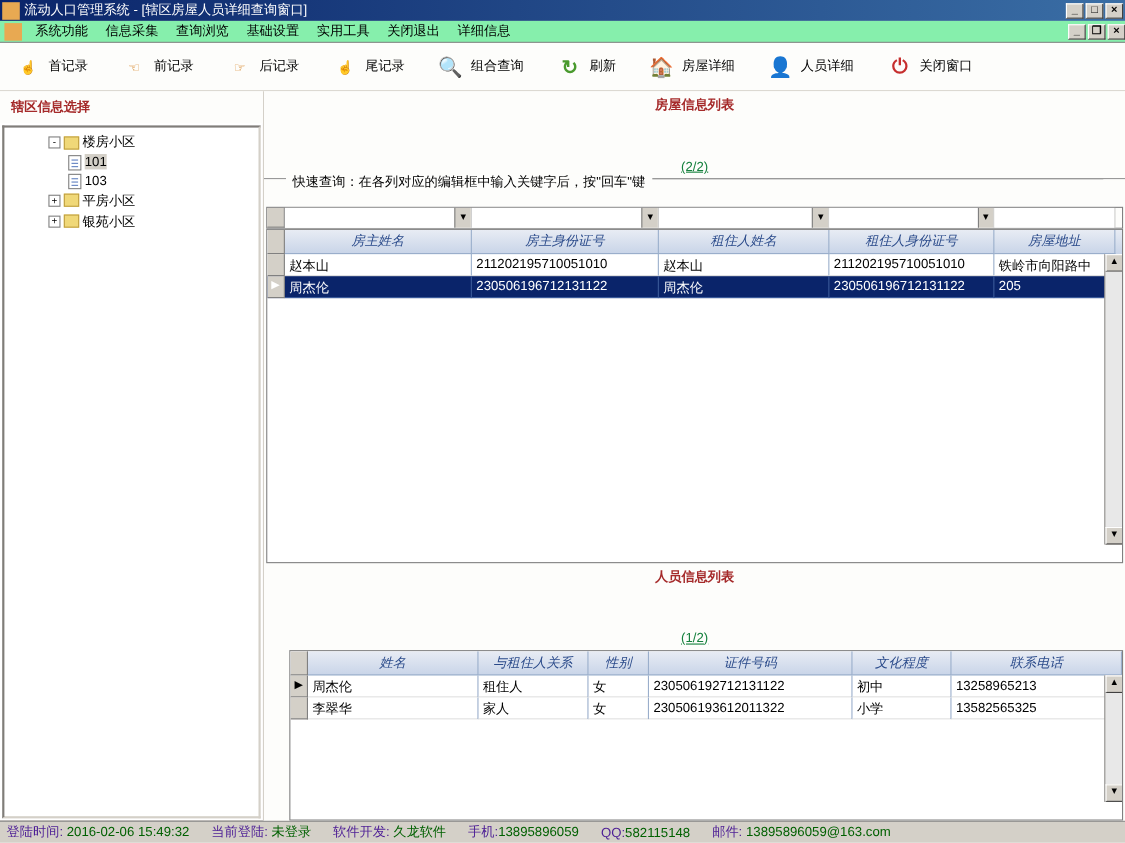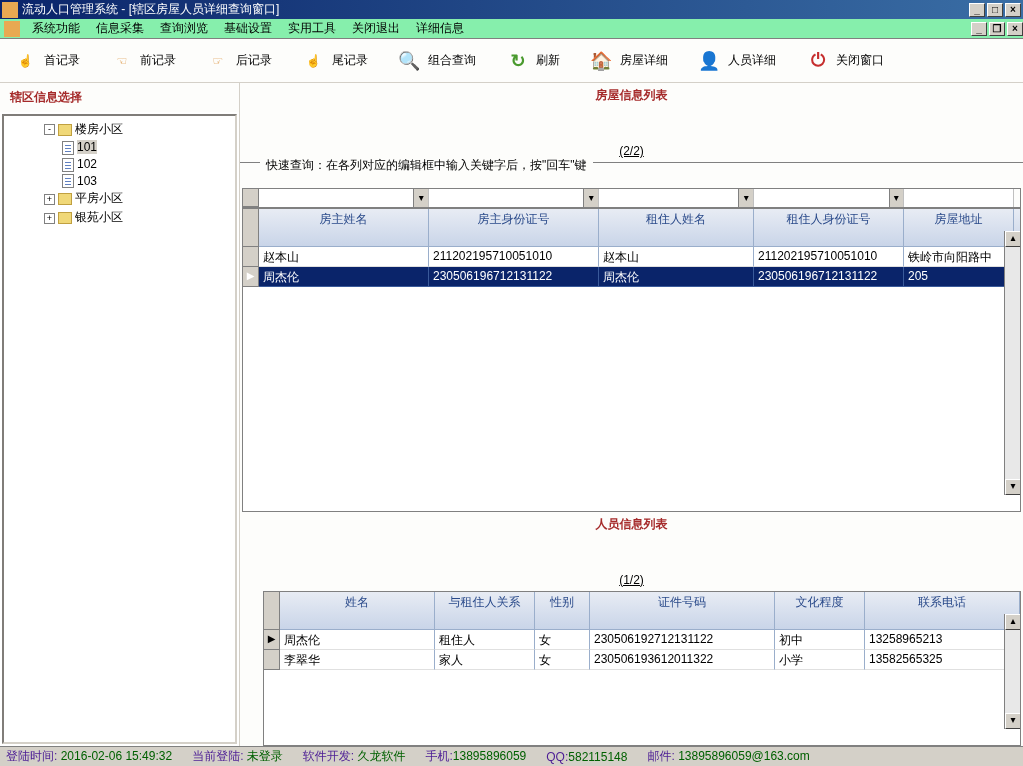--- a/index.html
+++ b/index.html
@@ -31,31 +31,31 @@
 .tree-node .folder { display: inline-block; width: 14px; height: 12px; background: #f0d878; border: 1px solid #c0a040; margin-right: 3px; vertical-align: middle; }
 .tree-node .page { display: inline-block; width: 12px; height: 14px; background: #fff; border: 1px solid #808080; margin-right: 3px; vertical-align: middle; position: relative; }
 .tree-node .page::after { content: ""; position: absolute; left: 2px; right: 2px; top: 3px; height: 1px; background: #6080c0; box-shadow: 0 3px 0 #6080c0, 0 6px 0 #6080c0; }
 .tree-node.selected .label { background: #d4d0c8; }
 .tree-indent-1 { padding-left: 18px; }
 .tree-indent-2 { padding-left: 36px; }
 .tree-indent-3 { padding-left: 54px; }
 .main { flex: 1; display: flex; flex-direction: column; background: #fdfdfb; }
 .list-header { display: flex; align-items: center; padding: 4px 10px; gap: 40px; flex-direction: column; }
 .list-header .ltitle { color: #a52a2a; font-weight: bold; }
-.list-header .lcount { color: #000000; text-decoration: underline; }
+.list-header .lcount { color: #15803d; text-decoration: underline; }
 .quick-search { border-top: 1px solid #808080; padding: 4px 20px; position: relative; }
 .quick-search::before, .quick-search::after { content: ""; position: absolute; top: 0; width: 20px; height: 1px; background: #fdfdfb; }
 .quick-search::before { left: 0; } .quick-search::after { right: 0; }
 .quick-search .qlabel { background: #fdfdfb; padding: 0 6px; position: relative; top: -10px; }
 .filter-row { display: flex; height: 20px; border: 1px solid #808080; margin: 0 2px; }
 .filter-cell { border-right: 1px solid #c0c0c0; background: #fff; display: flex; position: relative; }
 .filter-cell input { border: none; width: 100%; padding: 0 2px; outline: none; }
 .filter-cell .dd { width: 16px; background: #d4d0c8; border-left: 1px solid #808080; text-align: center; line-height: 18px; cursor: pointer; font-size: 10px; }
 .grid { border: 1px solid #808080; margin: 0 2px; background: #fff; overflow: hidden; position: relative; }
-.grid-head { display: flex; background: linear-gradient(#e8ecf4, #c8d4e8); height: 38px; }
+.grid-head { display: flex; background: linear-gradient(#e8ecf4, #c8d4e8); height: 22px; font-style: italic; }
 .grid-head .gh, .grid-row .gc { border-right: 1px solid #9aaecb; border-bottom: 1px solid #9aaecb; padding: 2px 4px; overflow: hidden; white-space: nowrap; text-align: center; }
 .grid-head .gh { color: #2a4a8a; }
 .grid-row { display: flex; height: 20px; }
 .grid-row .gc { text-align: left; border-bottom: 1px solid #e0e0e0; }
 .grid-row.selected { background: #0a246a; color: #fff; }
 .grid-row.selected .gc { border-right-color: #3a5a9a; border-bottom-color: #3a5a9a; }
 .row-indicator { width: 16px; background: #d4d0c8; border-right: 1px solid #808080; border-bottom: 1px solid #808080; text-align: center; line-height: 18px; font-size: 10px; }
 .grid-body { height: calc(100% - 22px); overflow: auto; }
 .scroll-h { height: 16px; background: #d4d0c8; border-top: 1px solid #808080; display: flex; }
 .scroll-v { position: absolute; right: 0; top: 22px; bottom: 16px; width: 16px; background: #d4d0c8; border-left: 1px solid #808080; display: flex; flex-direction: column; }
@@ -140,21 +140,20 @@
       <span>关闭窗口</span>
     </div>
 </div>
 
 <div class="content">
   <div class="sidebar">
     <div class="panel-title">辖区信息选择</div>
     <div class="tree">
       <div class="tree-node tree-indent-2"><span class="expander">-</span><span class="folder"></span><span class="label">楼房小区</span></div>
       <div class="tree-node tree-indent-3 selected"><span class="page"></span><span class="label">101</span></div>
-      <div class="tree-node tree-indent-3"><span class="page"></span><span class="label">102</span></div>
       <div class="tree-node tree-indent-3"><span class="page"></span><span class="label">103</span></div>
       <div class="tree-node tree-indent-2"><span class="expander">+</span><span class="folder"></span><span class="label">平房小区</span></div>
       <div class="tree-node tree-indent-2"><span class="expander">+</span><span class="folder"></span><span class="label">银苑小区</span></div>
     </div>
   </div>
 
   <div class="main">
     <div class="list-header">
       <span class="ltitle">房屋信息列表</span>
       <span class="lcount">(2/2)</span>

